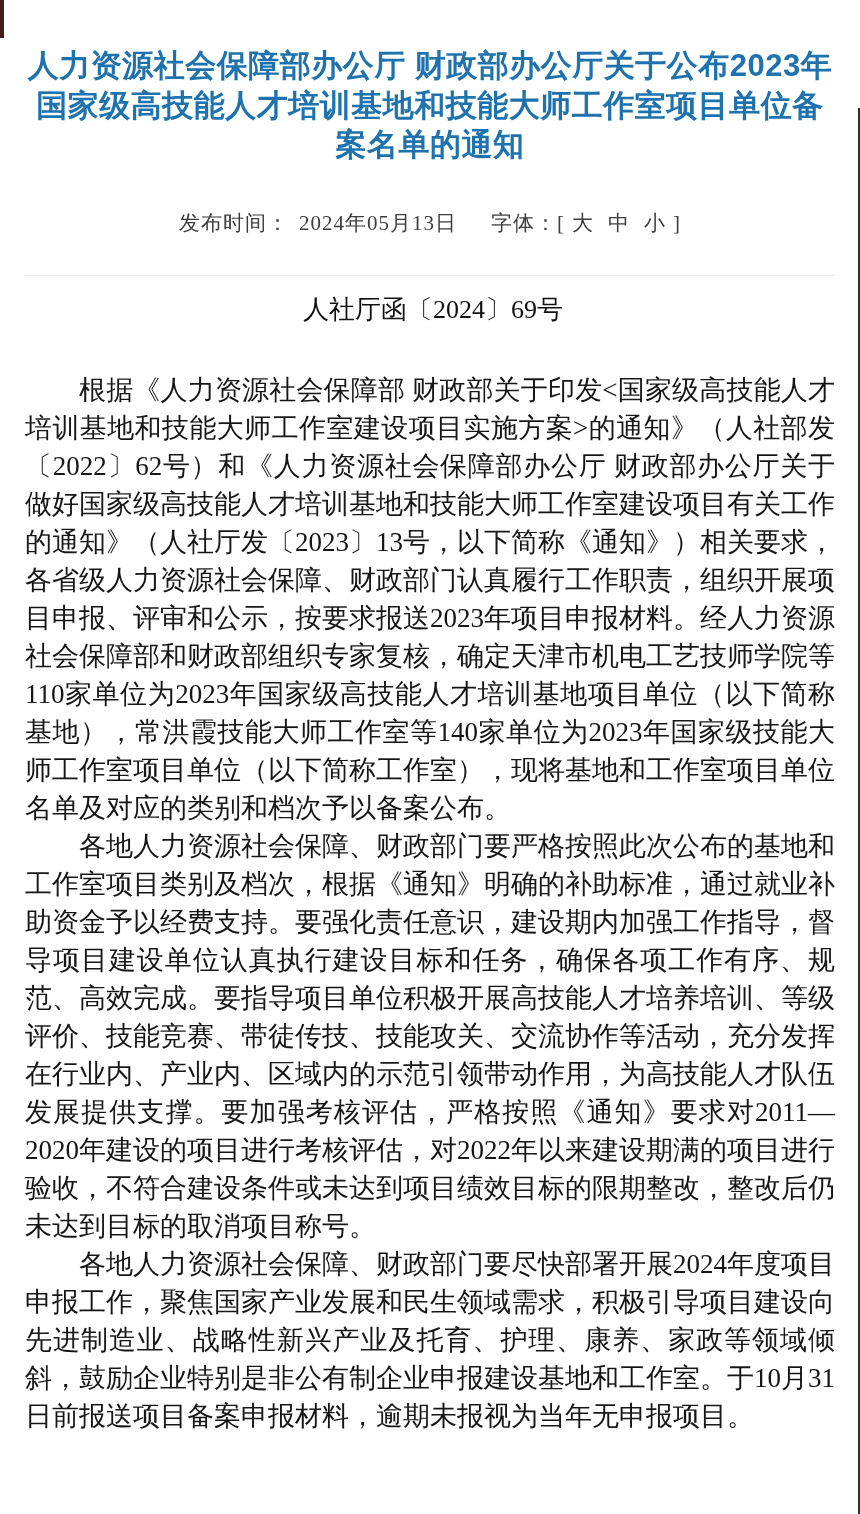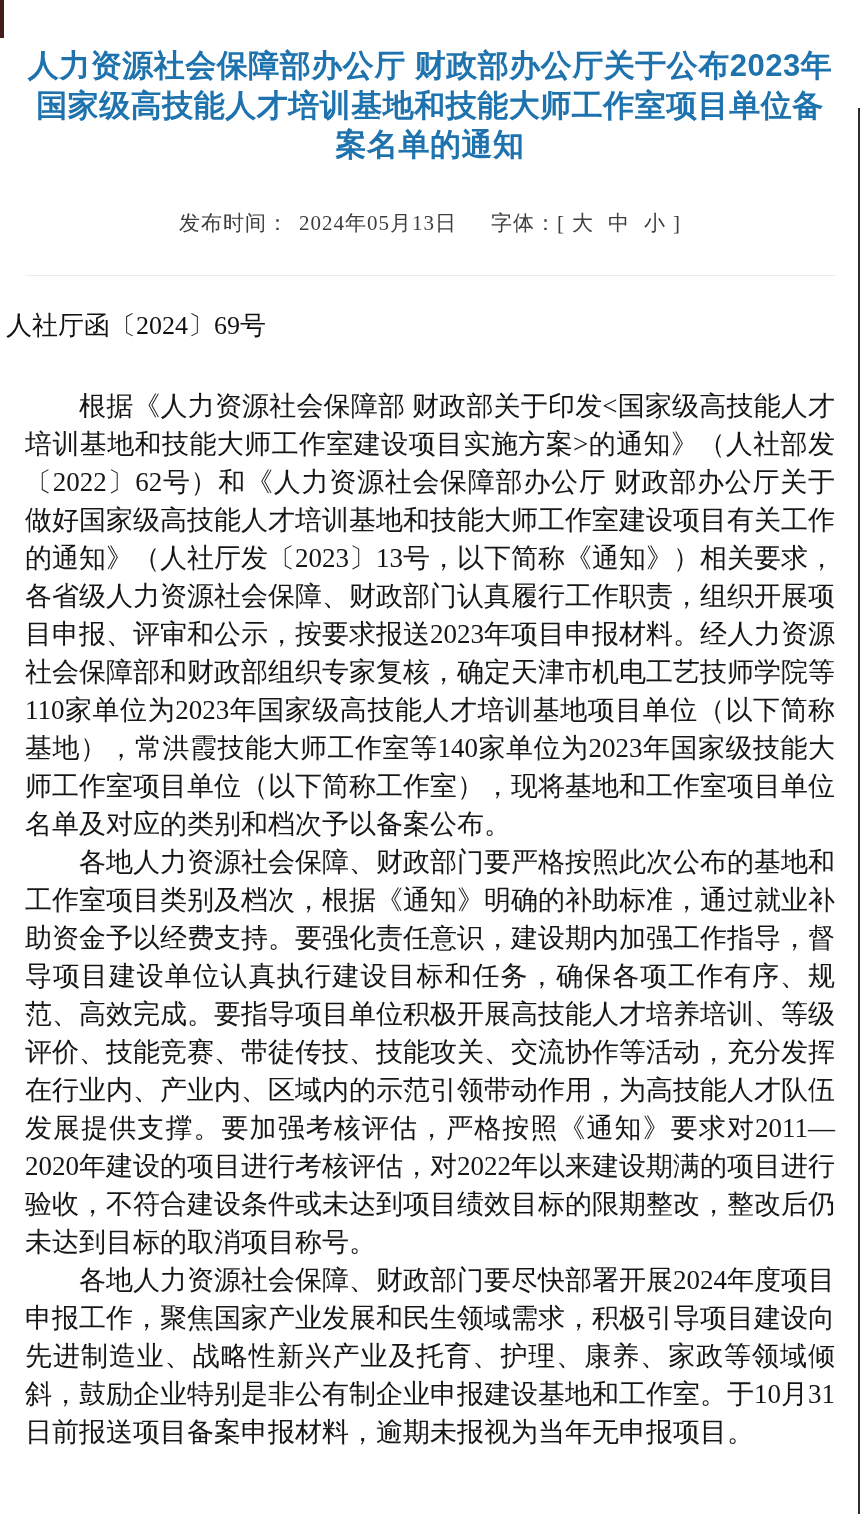--- a/index.html
+++ b/index.html
@@ -49,21 +49,22 @@
     text-decoration: none;
     margin: 0 7px;
     cursor: pointer;
   }
   .divider {
     border: none;
     border-top: 1px solid #ebebeb;
     margin: 38px 25px 0 25px;
   }
   .doc-number {
-    margin-top: 32px;
+    margin-top: 16px;
+    text-align: center;
     font-size: 26px;
     color: #111111;
     padding-left: 6px;
   }
   .body {
     margin-top: 44px;
     padding: 0 25px;
     font-size: 27px;
     line-height: 38px;
     text-align: justify;

